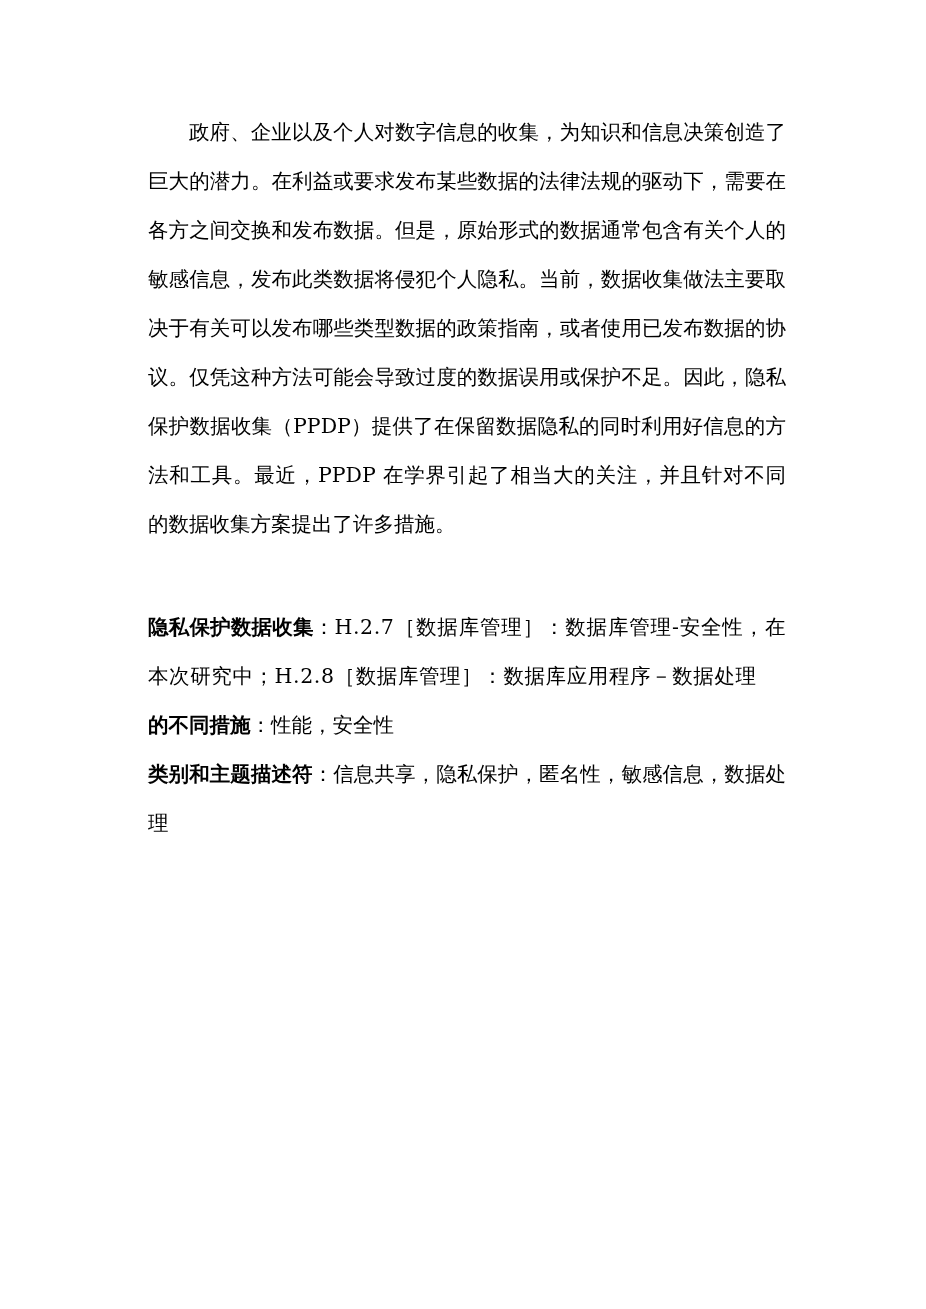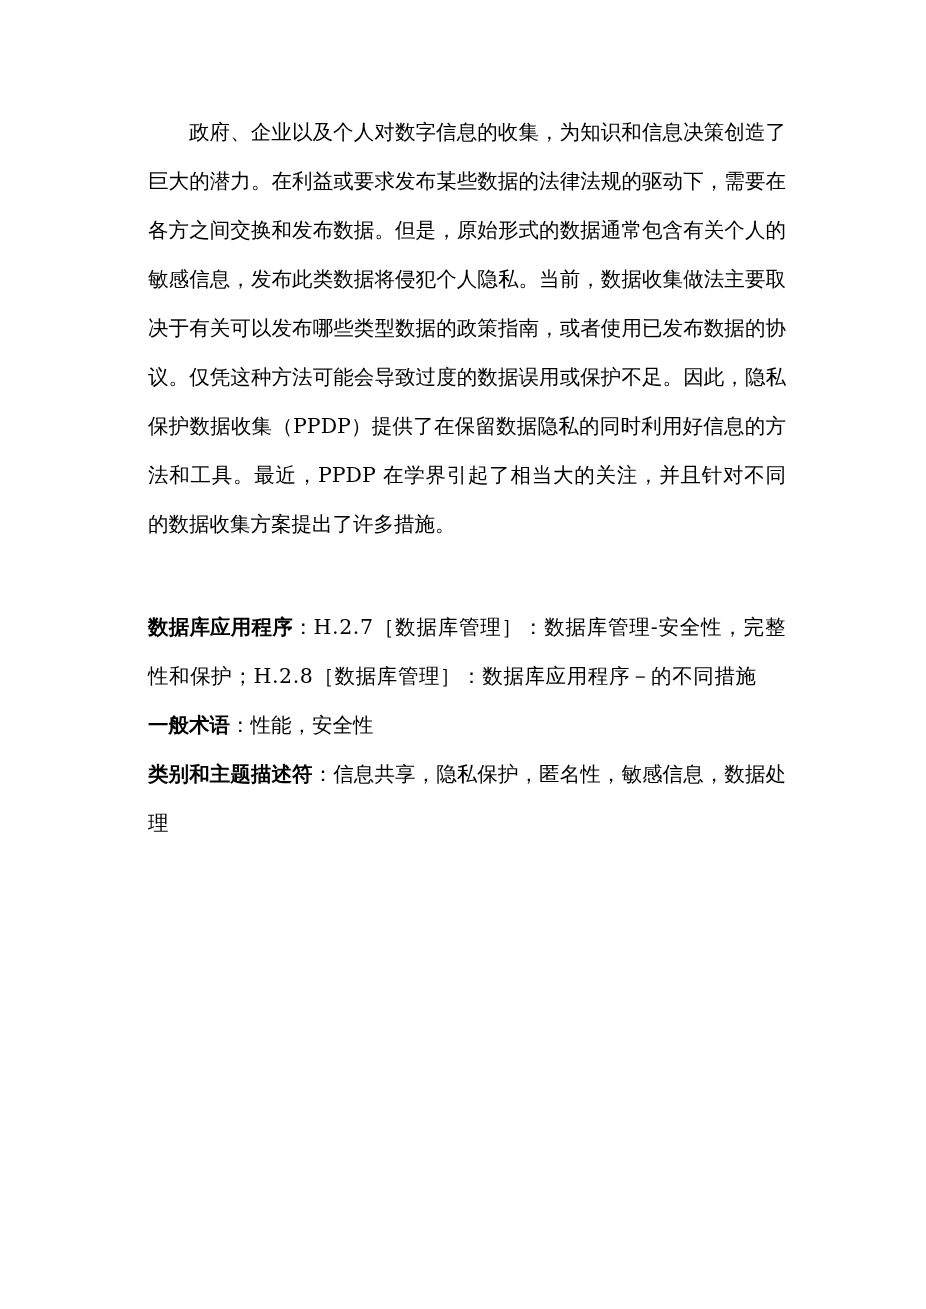--- a/index.html
+++ b/index.html
@@ -64,25 +64,25 @@
 
   <div class="doc-body">
     <p class="para">政府、企业以及个人对数字信息的收集，为知识和信息决策创造了巨大的潜力。在利益或要求发布某些数据的法律法规的驱动下，需要在各方之间交换和发布数据。但是，原始形式的数据通常包含有关个人的敏感信息，发布此类数据将侵犯个人隐私。当前，数据收集做法主要取决于有关可以发布哪些类型数据的政策指南，或者使用已发布数据的协议。仅凭这种方法可能会导致过度的数据误用或保护不足。因此，隐私保护数据收集（PPDP）提供了在保留数据隐私的同时利用好信息的方法和工具。最近，PPDP 在学界引起了相当大的关注，并且针对不同的数据收集方案提出了许多措施。</p>
   </div>
 
   <div class="gap-block"></div>
 
   <div class="kw-section">
 
     <p class="kw-line">
-      <span class="kw-label">数据库应用程序</span><span>：</span><span class="latin">H.2.7［数据库管理］：数据库管理-安全性，完整性和保护；H.2.8［数据库管理］：数据库应用程序－的不同措施</span>
+      <span class="kw-label">隐私保护数据收集</span><span>：</span><span class="latin">H.2.7［数据库管理］：数据库管理-安全性，在本次研究中；H.2.8［数据库管理］：数据库应用程序－数据处理</span>
     </p>
 
     <p class="kw-line">
-      <span class="kw-label">一般术语</span><span>：</span><span>性能，安全性</span>
+      <span class="kw-label">的不同措施</span><span>：</span><span>性能，安全性</span>
     </p>
 
     <p class="kw-line">
       <span class="kw-label">类别和主题描述符</span><span>：</span><span>信息共享，隐私保护，匿名性，敏感信息，数据处理</span>
     </p>
 
   </div>
 
 </div>
 

